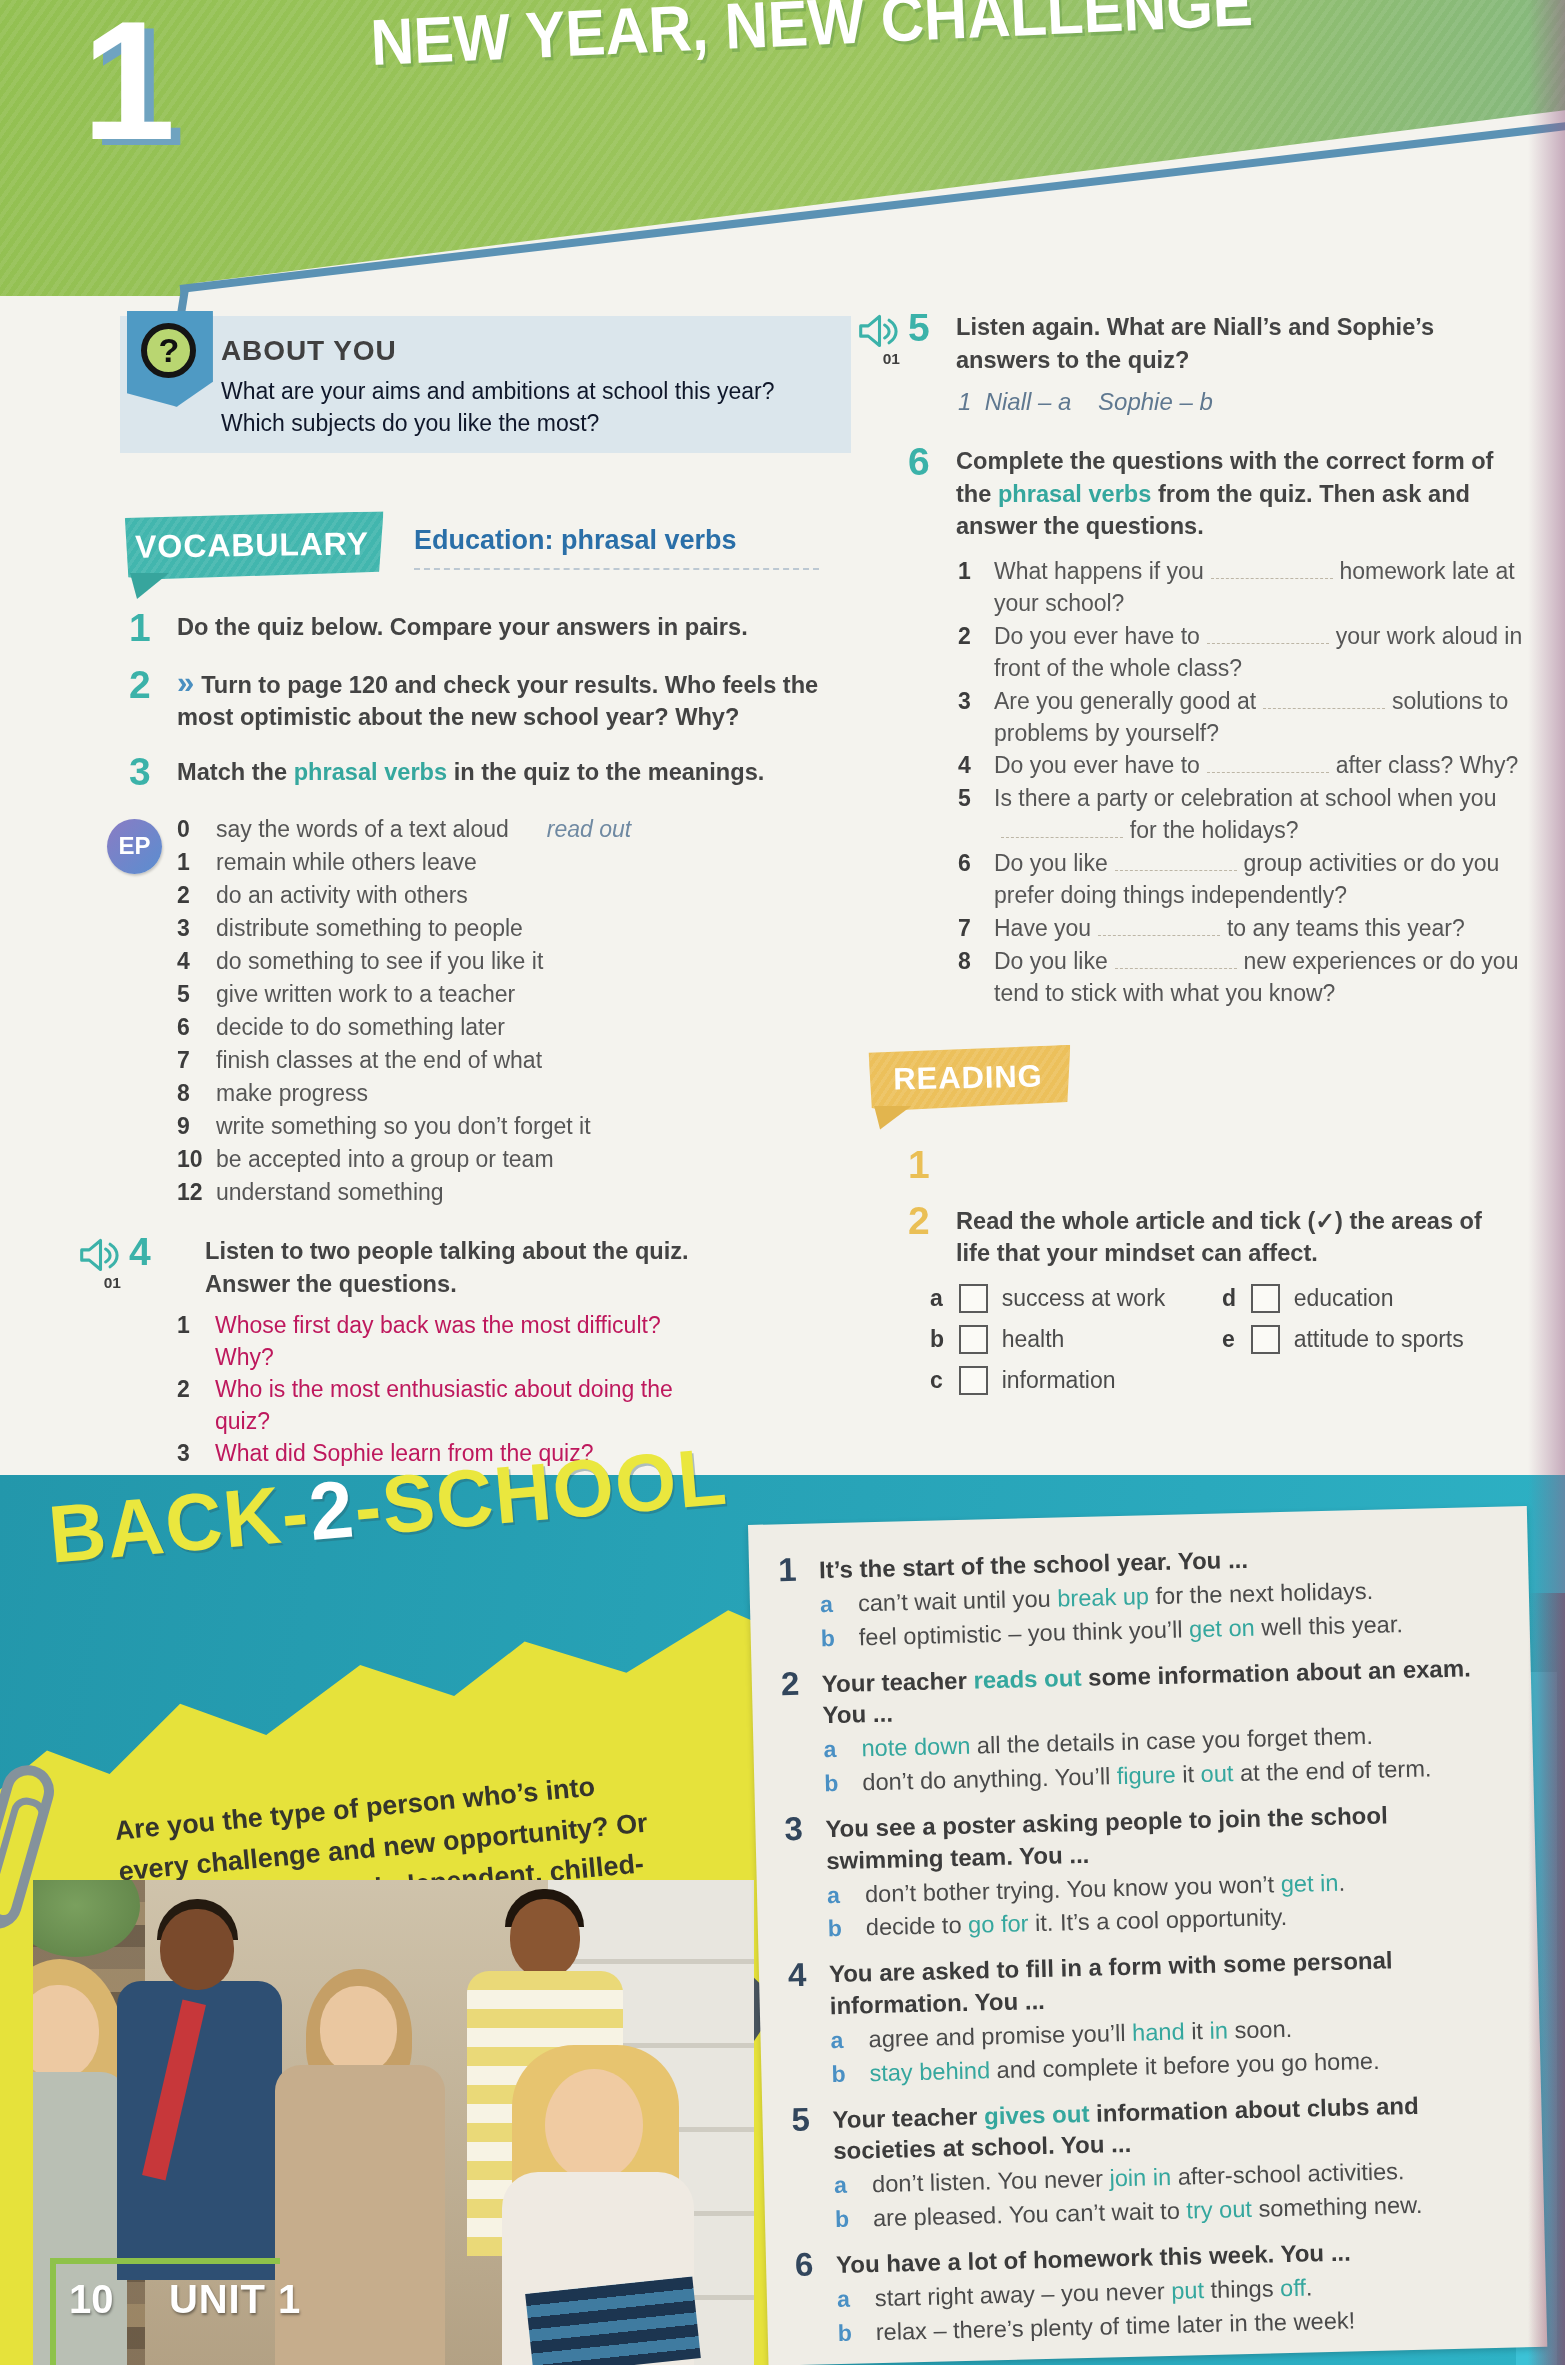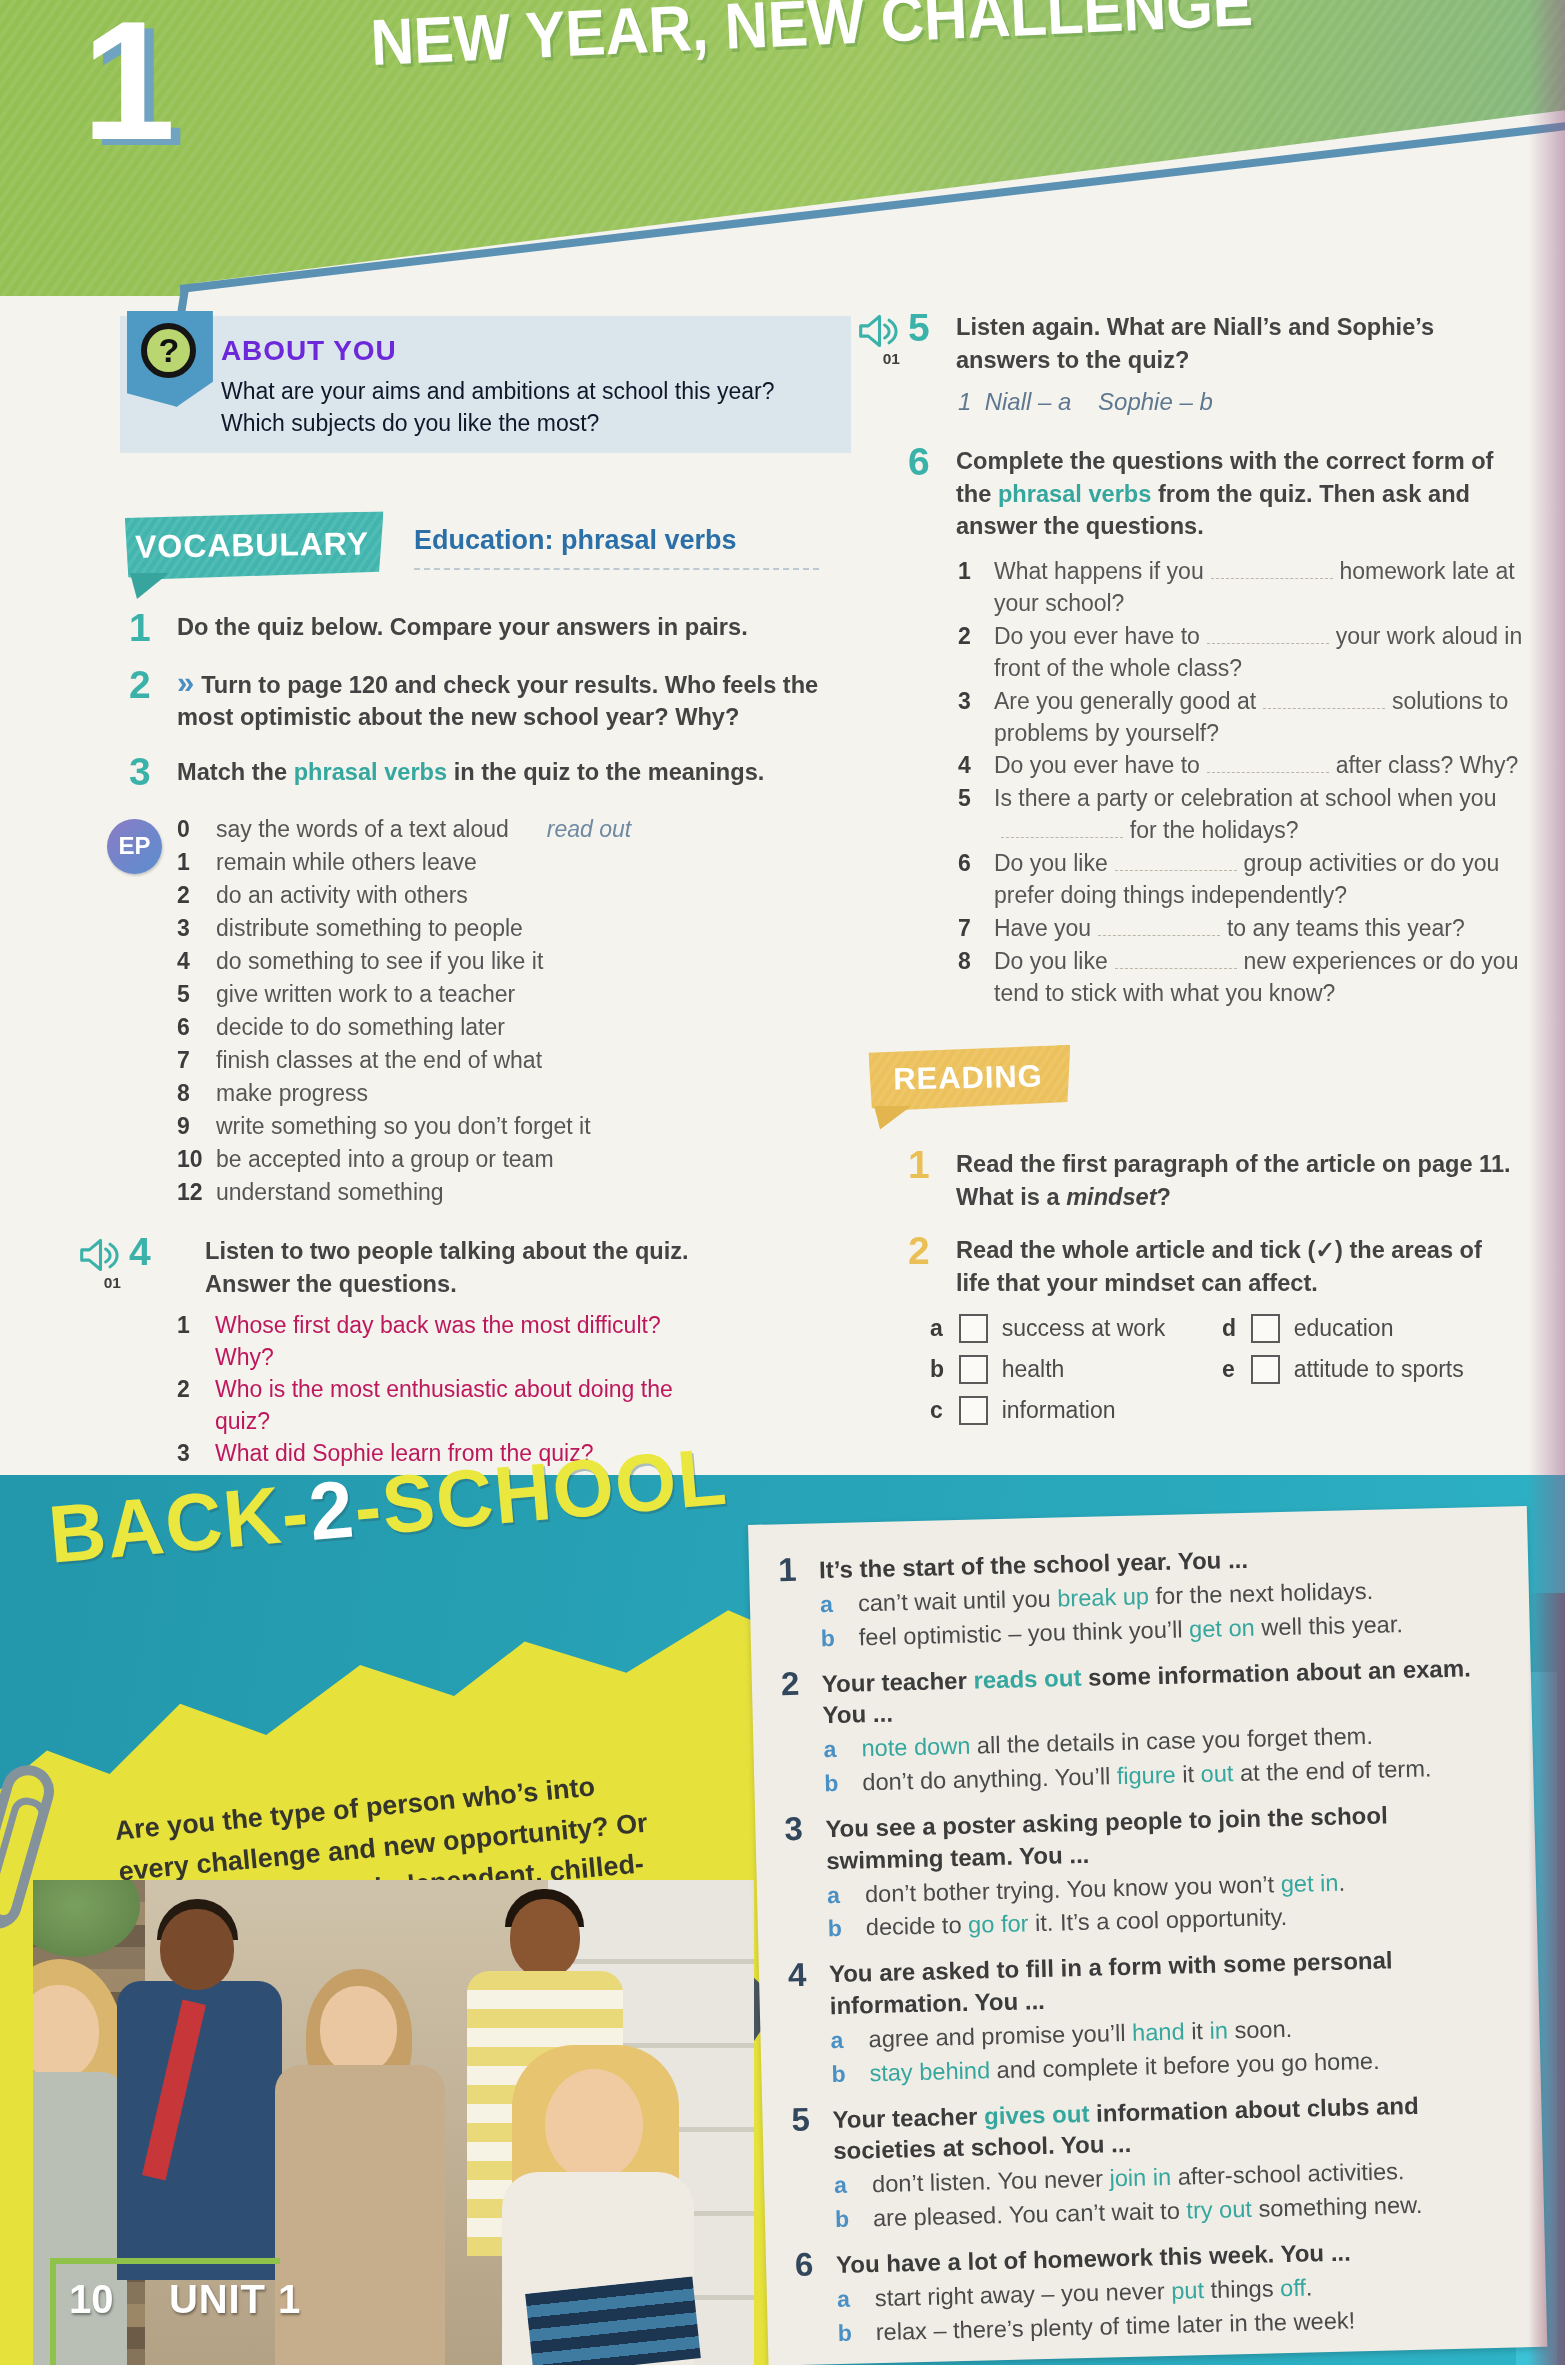--- a/index.html
+++ b/index.html
@@ -22,21 +22,21 @@
     letter-spacing:0px; transform:rotate(-2.6deg) scaleX(.92); transform-origin:left top;
     text-shadow:2.6px 3.4px 0 rgba(95,150,70,.45); white-space:nowrap; }
 
   
   .about-box { position:absolute; left:120px; top:316px; width:731px; height:137px; background:#dbe6ec; }
   .about-icon { position:absolute; left:6.9px; top:-5.2px; width:86px; height:96px; background:#4f9ac4;
     clip-path:polygon(0 0,100% 0,100% 74%,58% 100%,0 86%); box-shadow:1.7px 1.7px 2.6px rgba(0,0,0,.2); }
   .about-icon-circle { position:absolute; left:14.6px; top:12px; width:55px; height:55px; border-radius:50%;
     background:#b9d671; border:6px solid #151515; display:flex; align-items:center; justify-content:center;
     font-size:34px; font-weight:800; color:#111; }
-  .about-title { position:absolute; left:101px; top:19px; font-size:28px; font-weight:800; color:#6d28d9; letter-spacing:0.9px; }
+  .about-title { position:absolute; left:101px; top:19px; font-size:28px; font-weight:800; color:#404040; letter-spacing:0.9px; }
   .about-line { position:absolute; left:101px; font-size:23px; color:#0f172a; }
   .about-line.l1 { top:62px; } .about-line.l2 { top:94px; }
 
   
   .vocab-bubble { position:absolute; left:120px; top:513px; width:264px; height:65px;
     background:repeating-linear-gradient(-55deg, rgba(255,255,255,.08) 0 3.4px, rgba(255,255,255,0) 3.4px 7.7px), #42b6ae;
     clip-path:polygon(2% 5%,100% 0,98% 93%,10% 100%,3% 96%); display:flex; align-items:center; justify-content:center;
     font-size:32px; font-weight:800; color:#fff; letter-spacing:0.9px; transform:rotate(-.8deg); }
   .vocab-tail { position:absolute; left:130px; top:573px; width:39px; height:26px; background:#37a59d;
     clip-path:polygon(0 0,100% 0,18% 100%); }
@@ -400,21 +400,20 @@
         </div>
       </div>
 
     <div class="reading-bubble">
         <span>READING</span>
       </div>
     <div class="reading-tail"></div>
 
     <div class="rd-row">
       <span class="rd-num">1</span>
-      <div class="rd-text"><span>Read the first paragraph of the article on page 11. What is a </span><span class="it">mindset</span><span>?</span></div>
     </div>
 
     <div class="rd-row" style="margin-bottom:8.6px;">
       <span class="rd-num">2</span>
       <div class="rd-text">Read the whole article and tick (✓) the areas of life that your mindset can affect.</div>
     </div>
 
     <div class="cb-cols">
       <div class="cb-col1">
 

